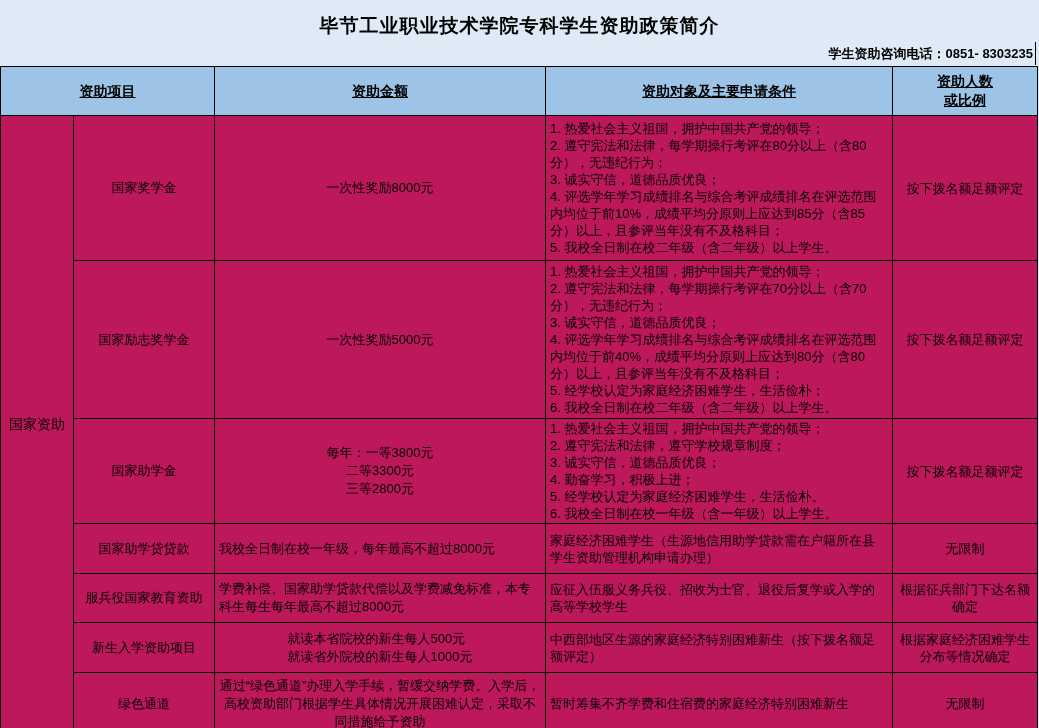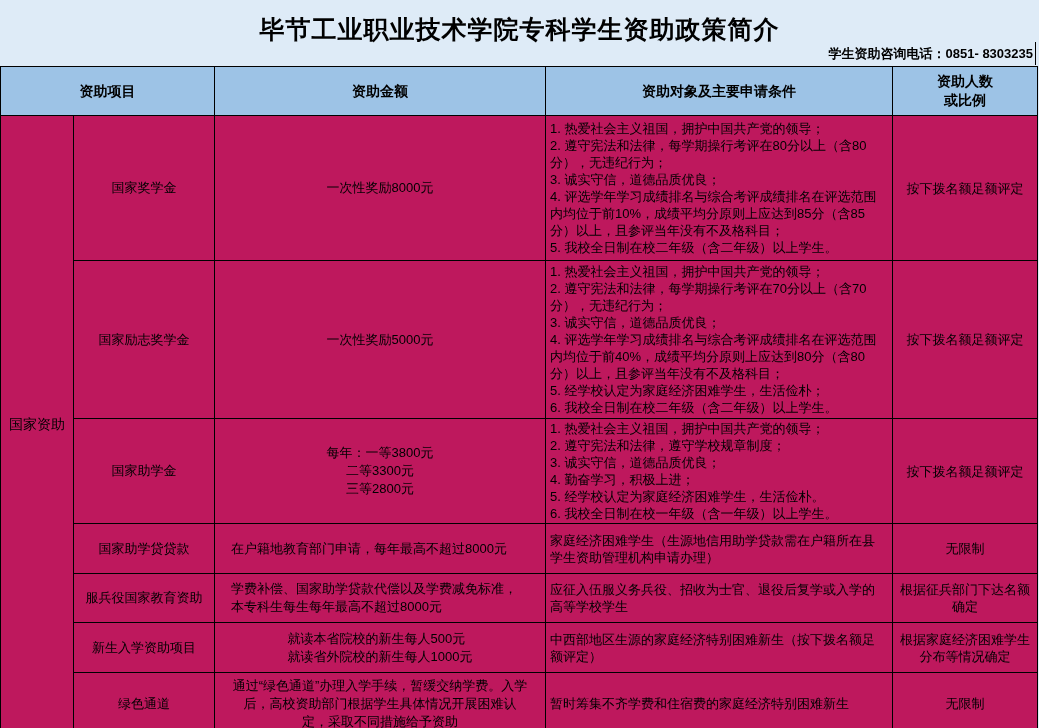--- a/index.html
+++ b/index.html
@@ -8,21 +8,21 @@
     background:#deebf7;
     font-family:"Liberation Sans", sans-serif;
     color:#000;
     overflow:hidden;
   }
   .sheet { position:relative; width:1039px; height:728px; }
 
   .page-title {
     padding-top:13px;
     text-align:center;
-    font-size:25px;
+    font-size:19px;
     font-weight:bold;
     letter-spacing:1px;
   }
   .subtitle-band {
     position:absolute;
     top:42px; left:0;
     width:1033px; height:23px;
     border-right:1px solid #000;
     text-align:right;
     font-size:13px;
@@ -54,32 +54,32 @@
   .aid td {
     background:#be185d;
     font-size:13px;
   }
   col.c-cat   { width:73px; }
   col.c-proj  { width:141px; }
   col.c-amt   { width:331px; }
   col.c-cond  { width:347px; }
   col.c-quota { width:145px; }
 
-  tr.hr  { height:49px; }
+  tr.hr  { height:49px;text-decoration:underline; }
   tr.r1  { height:145px; }
   tr.r2  { height:158px; }
   tr.r3  { height:101px; }
   tr.r4  { height:50px; }
   tr.r5  { height:49px; }
   tr.r6  { height:50px; }
   tr.r7  { height:62px; }
 
   td.cat   { text-align:center; font-size:14px; }
   td.proj  { text-align:center; padding:0 2px; }
-  td.amt   { text-align:center; line-height:18px; padding:0 16px; }
+  td.amt   { text-align:center; line-height:18px; padding:0 4px; }
   td.amt.left { text-align:left; }
   td.amt .amt-block        { display:inline-block; white-space:pre-line; }
   td.amt .amt-block.center { text-align:left; }
   td.cond  {
     text-align:left;
     padding:1px 5px 1px 4px;
     line-height:17px;
     white-space:pre-line;
   }
   td.quota { text-align:center; line-height:17px; padding:0 2px;margin-top:41px; }
@@ -144,21 +144,21 @@
 2. 遵守宪法和法律，遵守学校规章制度；
 3. 诚实守信，道德品质优良；
 4. 勤奋学习，积极上进；
 5. 经学校认定为家庭经济困难学生，生活俭朴。
 6. 我校全日制在校一年级（含一年级）以上学生。</td>
       <td class="quota">按下拨名额足额评定</td>
     </tr>
 
     <tr class="r4">
       <td class="proj">国家助学贷贷款</td>
-      <td class="amt left">在户籍地教育部门申请，每年最高不超过8000元</td>
+      <td class="amt left">我校全日制在校一年级，每年最高不超过8000元</td>
       <td class="cond">家庭经济困难学生（生源地信用助学贷款需在户籍所在县学生资助管理机构申请办理）</td>
       <td class="quota">无限制</td>
     </tr>
 
     <tr class="r5">
       <td class="proj">服兵役国家教育资助</td>
       <td class="amt left">学费补偿、国家助学贷款代偿以及学费减免标准，本专科生每生每年最高不超过8000元</td>
       <td class="cond">应征入伍服义务兵役、招收为士官、退役后复学或入学的高等学校学生</td>
       <td class="quota">根据征兵部门下达名额确定</td>
     </tr>

